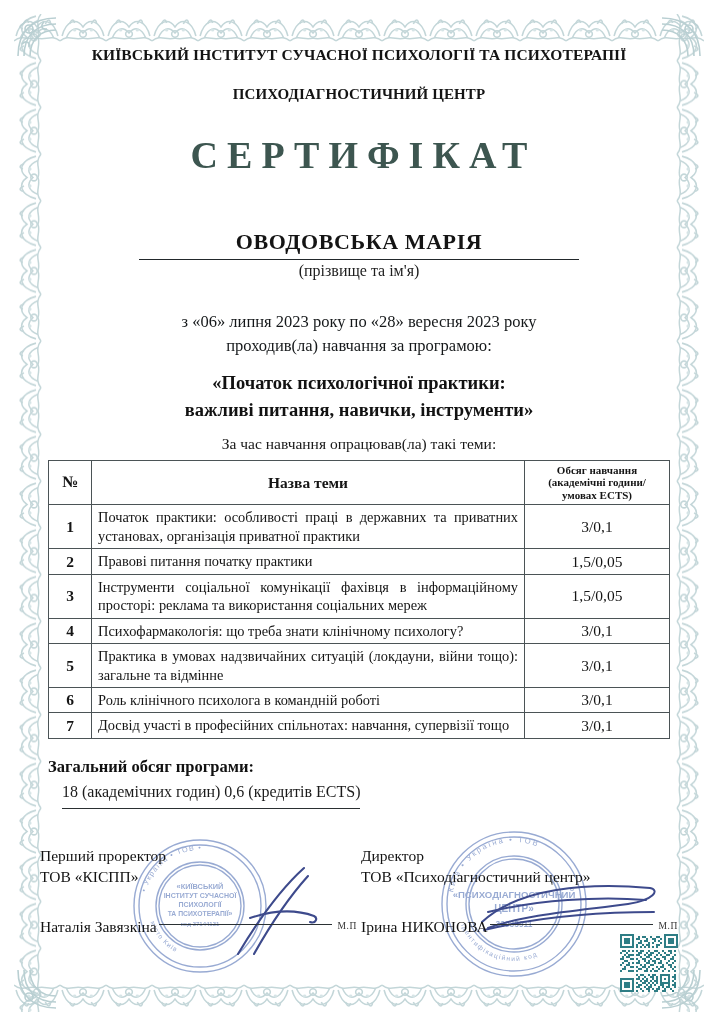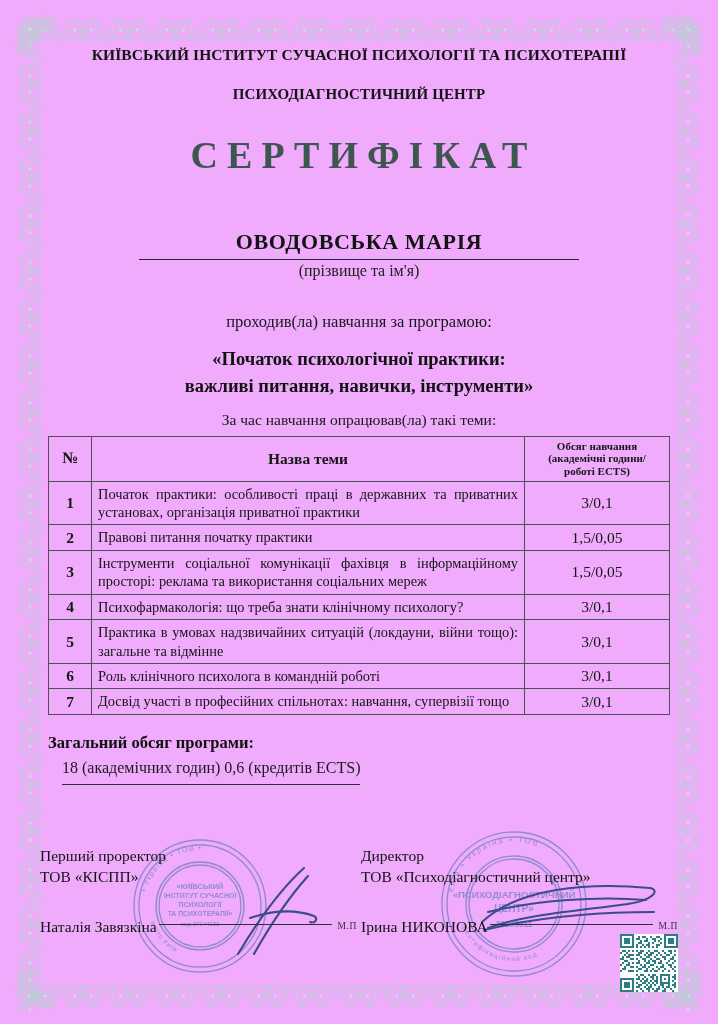--- a/index.html
+++ b/index.html
@@ -6,21 +6,21 @@
   html, body {
     margin: 0;
     padding: 0;
     background: #c9ccd0;
   }
   .page {
     position: relative;
     width: 718px;
     height: 1024px;
     margin: 0 auto;
-    background: #f0abfc;
+    background: #ffffff;
     overflow: hidden;
     font-family: "Liberation Serif", "DejaVu Serif", serif;
     color: #1b1b1b;
     box-sizing: border-box;
   }
 
   
   .border-frame {
     position: absolute;
     left: 14px;
@@ -384,39 +384,40 @@
 
     <div class="cert-title">СЕРТИФІКАТ</div>
 
     <div class="name-block">
       <div class="holder-name">ОВОДОВСЬКА МАРІЯ</div>
       <div class="name-rule"></div>
       <div class="name-caption">(прізвище та ім'я)</div>
     </div>
 
     <div class="period">
+      <div>з «06» липня 2023 року по «28» вересня 2023 року</div>
       <div>проходив(ла) навчання за програмою:</div>
     </div>
 
     <div class="program-title">
       <div>«Початок психологічної практики:</div>
       <div>важливі питання, навички, інструменти»</div>
     </div>
 
     <div class="topics-intro">За час навчання опрацював(ла) такі теми:</div>
 
     <table class="topics">
       <thead>
         <tr>
           <th class="h-num">№</th>
           <th class="h-name">Назва теми</th>
           <th class="h-hours">
             <span>Обсяг навчання</span><br>
             <span>(академічні години/</span><br>
-            <span>роботі ECTS)</span>
+            <span>умовах ECTS)</span>
           </th>
         </tr>
       </thead>
       <tbody id="topics-body">
           <tr>
             <td class="c-num">1</td>
             <td class="c-name">Початок практики: особливості праці в державних та приватних установах, організація приватної практики</td>
             <td class="c-hours">3/0,1</td>
           </tr>
           <tr>

